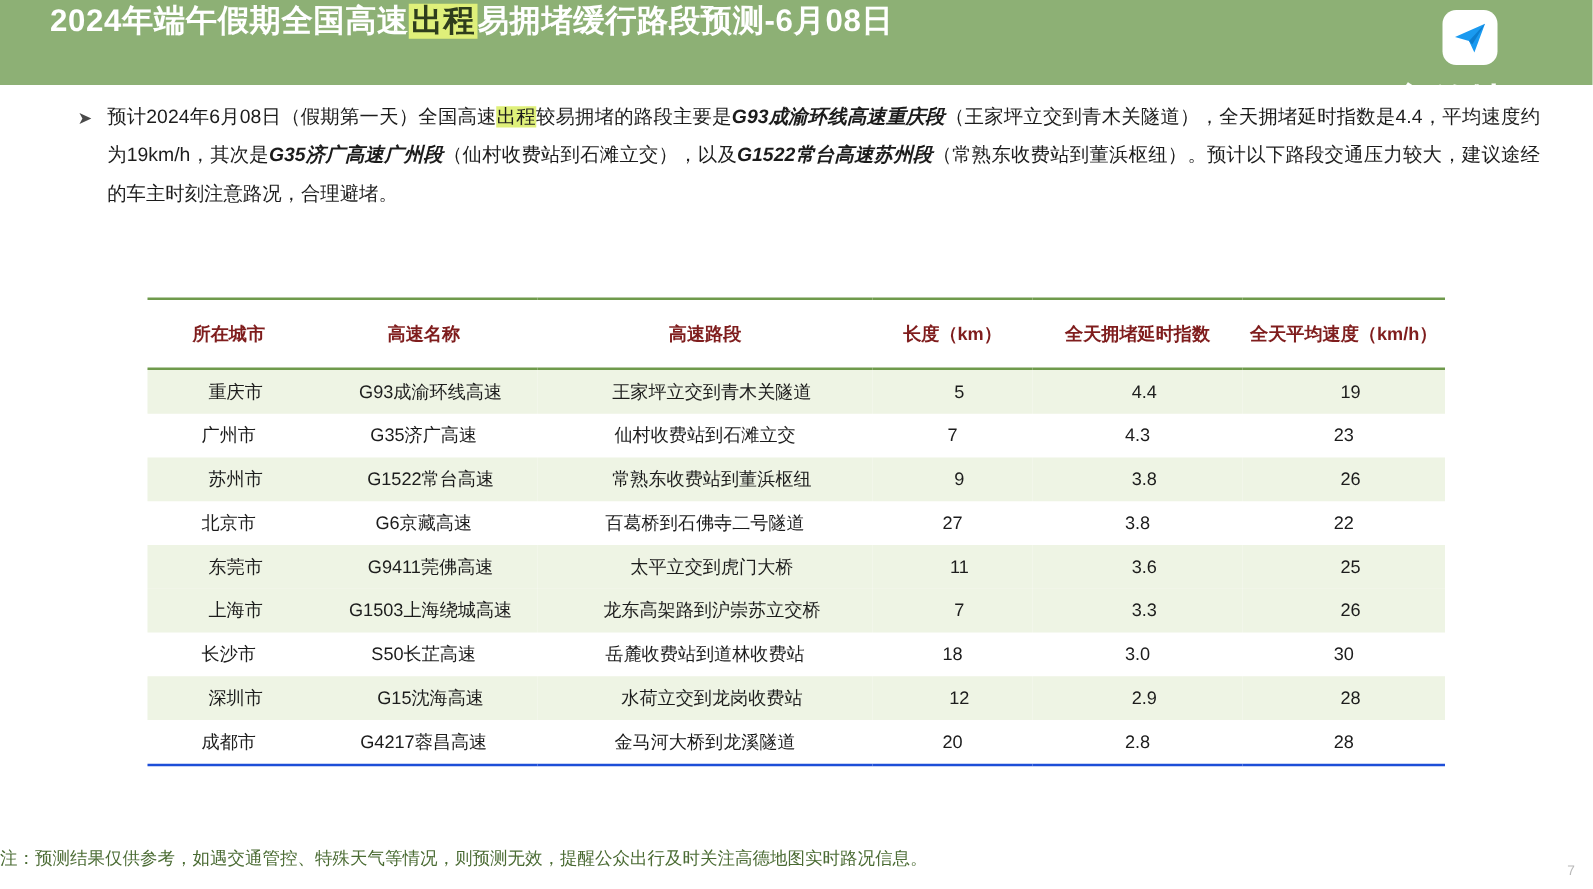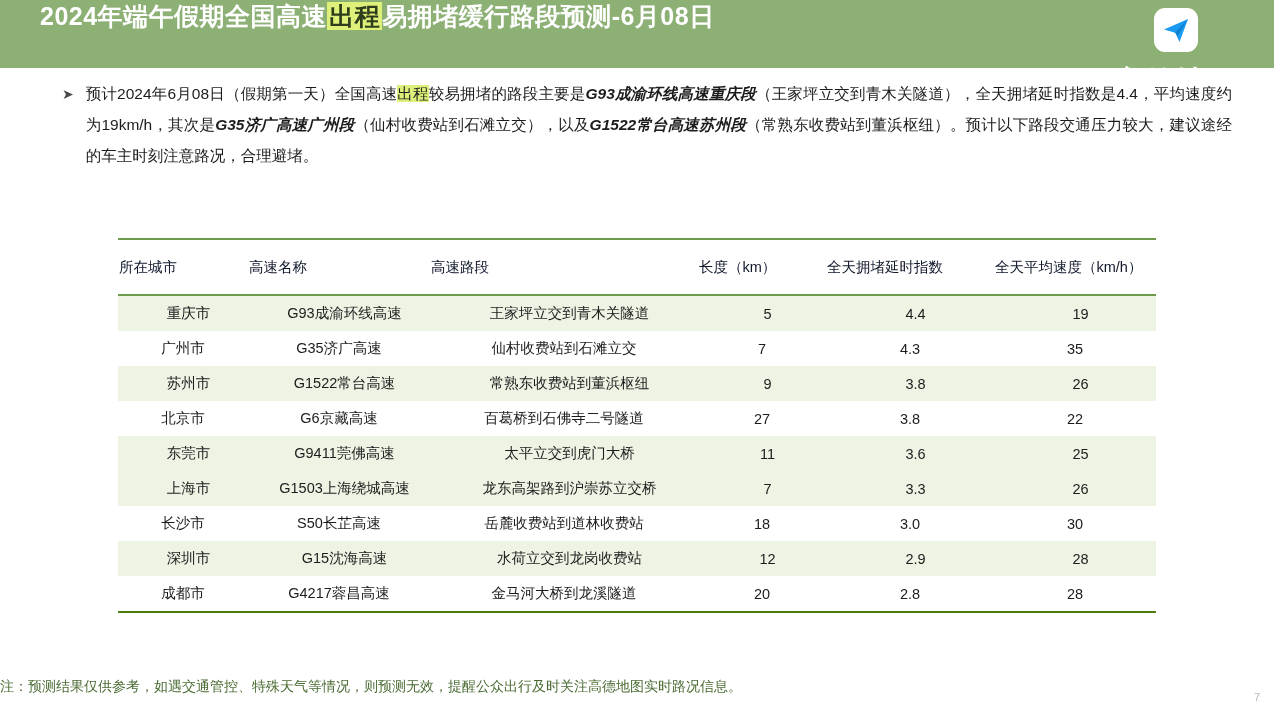--- a/index.html
+++ b/index.html
@@ -114,41 +114,41 @@
   .data-table {
     position: absolute;
     left: 118px;
     top: 238px;
     width: 1038px;
     border-collapse: collapse;
     table-layout: fixed;
   }
   .data-table thead th {
     font-size: 14.5px;
-    font-weight: normal;
-    color: #0f172a;
+    font-weight: bold;
+    color: #7f1d1d;
     height: 52px;
     border-top: 2px solid #6f9a4c;
     border-bottom: 2px solid #6f9a4c;
-    text-align: left;
+    text-align: center;
     vertical-align: middle;
   }
   .data-table tbody td {
     font-size: 14.5px;
     color: #1c1c1c;
     height: 33px;
     text-align: center;
     vertical-align: middle;
   }
   .data-table tbody tr.alt td {
     background: #eef4e4;
     padding-left: 12px;
   }
   .data-table tbody tr:last-child td {
-    border-bottom: 2px solid #4d7c0f;
+    border-bottom: 2px solid #1d4ed8;
   }
   .col-city   { width: 130px; }
   .col-name   { width: 182px; }
   .col-seg    { width: 268px; }
   .col-len    { width: 128px; }
   .col-idx    { width: 168px; }
   .col-spd    { width: 162px; }
 
   .note {
     position: absolute;
@@ -217,21 +217,21 @@
         <td>5</td>
         <td>4.4</td>
         <td>19</td>
       </tr>
       <tr>
         <td>广州市</td>
         <td>G35济广高速</td>
         <td>仙村收费站到石滩立交</td>
         <td>7</td>
         <td>4.3</td>
-        <td>35</td>
+        <td>23</td>
       </tr>
       <tr class="alt">
         <td>苏州市</td>
         <td>G1522常台高速</td>
         <td>常熟东收费站到董浜枢纽</td>
         <td>9</td>
         <td>3.8</td>
         <td>26</td>
       </tr>
       <tr>

